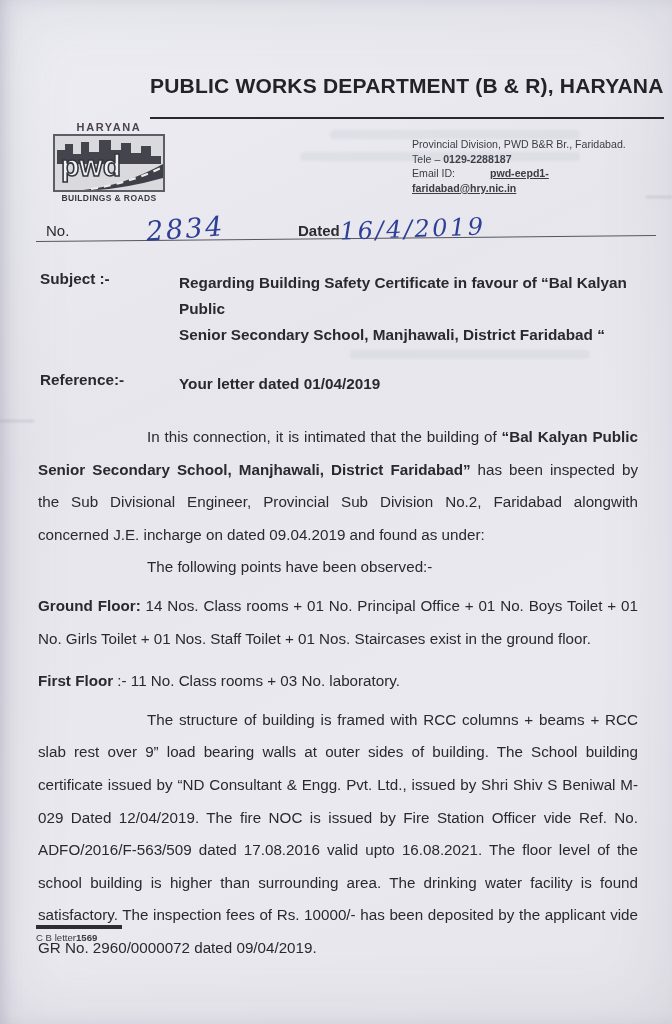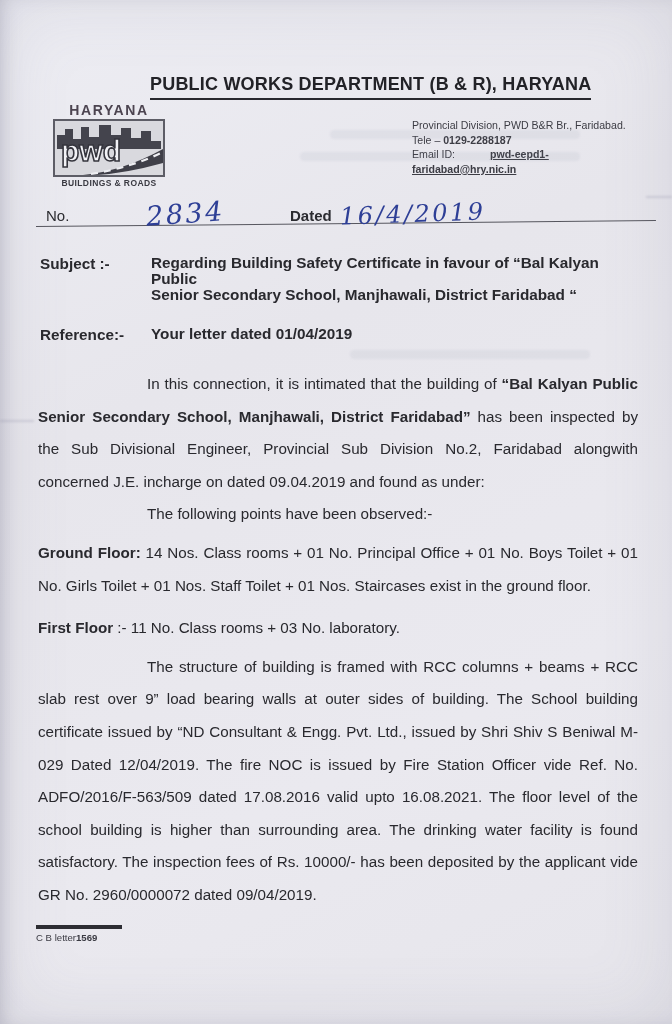--- a/index.html
+++ b/index.html
@@ -17,58 +17,58 @@
   
   .crease { position: absolute; background: rgba(120,120,145,.22); filter: blur(1.2px); }
   .crease.c1 { left: 0; top: 420px; width: 34px; height: 2px; }
   .crease.c2 { right: 0; top: 196px; width: 26px; height: 2px; }
   .ghost-bar { position: absolute; height: 9px; border-radius: 5px; background: rgba(125,130,160,.09); filter: blur(1px); }
 
   
   .title-wrap { padding: 74px 0 0 150px; }
   .doc-title {
     display: inline-block;
-    font-size: 18px; font-weight: 700; letter-spacing: .2px;
+    font-size: 21px; font-weight: 700; letter-spacing: .2px;
     color: #222227;
-    border-bottom: 2.5px solid #28282e; padding-bottom: 3px;
+    border-bottom: 2.5px solid #28282e; padding-bottom: 19px;
     white-space: nowrap;
   }
   .header-row { display: flex; margin-top: 2px; }
   .logo-block { margin-left: 46px; width: 126px; text-align: center; flex: none; }
-  .logo-state { font-size: 14px; font-weight: 700; letter-spacing: 1.6px; color: #4c4450; }
+  .logo-state { font-size: 11px; font-weight: 700; letter-spacing: 1.6px; color: #4c4450; }
   .logo-emblem { width: 112px; height: 58px; margin: 1px auto 0; display: block; }
   .logo-tag { font-size: 8.5px; font-weight: 700; letter-spacing: .4px; color: #3a3a42; margin-top: 1px; }
   .office-block {
     margin-left: auto; margin-right: 28px; margin-top: 16px;
     width: 232px; font-size: 10.6px; line-height: 14.6px; color: #3c3c44;
   }
   .office-strong { font-weight: 700; }
   .office-email { font-weight: 700; text-decoration: underline; padding-left: 32px; }
 
   
   .refline { position: relative; margin: 16px 16px 0 36px; height: 26px; }
   .refline-rule { position: absolute; left: 0; right: 0; bottom: 3px; border-bottom: 1.7px solid #56565e; transform: rotate(-.55deg); transform-origin: left bottom; }
   .no-label { position: absolute; left: 10px; bottom: 6px; font-size: 15px; }
-  .dated-label { position: absolute; left: 254px; bottom: 6px; font-size: 15px; font-weight: 600; }
+  .dated-label { position: absolute; left: 262px; bottom: 6px; font-size: 15px; font-weight: 600; }
   .handwriting {
     font-family: "DejaVu Serif", serif; font-style: italic;
     color: #2e3f96; letter-spacing: 2.5px;
   }
   .hw-no { position: absolute; left: 110px; bottom: 1px; font-size: 27px; transform: rotate(-4deg); }
   .hw-date { position: absolute; left: 304px; bottom: 2px; font-size: 24px; transform: rotate(-2deg); }
 
   .to-label { margin: 4px 0 0 37px; font-size: 15px; }
 
   .addressee { margin: 13px 0 0 150px; font-size: 15.3px; line-height: 23.5px; }
 
-  .labeled-row { display: flex; margin-left: 40px; font-size: 15.3px; font-weight: 700; color: #29292e; }
+  .labeled-row { display: flex; margin-left: 40px; font-size: 15.3px; font-weight: 700; color: #29292e; gap: 28px; }
   .subject-row { margin-top: 25px; }
   .reference-row { margin-top: 23px; }
   .row-label { width: 111px; flex: none; }
-  .row-text { width: 486px; line-height: 16px; }
+  .row-text { width: 486px; line-height: 26px; }
 
   
   .body-text { margin: 24px 34px 0 38px; font-size: 15.2px; line-height: 32.6px; color: #29292e; }
   .body-text p { margin: 0; text-align: justify; }
   .p-indent { text-indent: 109px; }
   .observed { text-align: left !important; text-indent: 109px; }
   .mt6 { margin-top: 6px !important; }
   .mt10 { margin-top: 10px !important; }
   .bold { font-weight: 700; }
   .single-line { text-align: left !important; }

